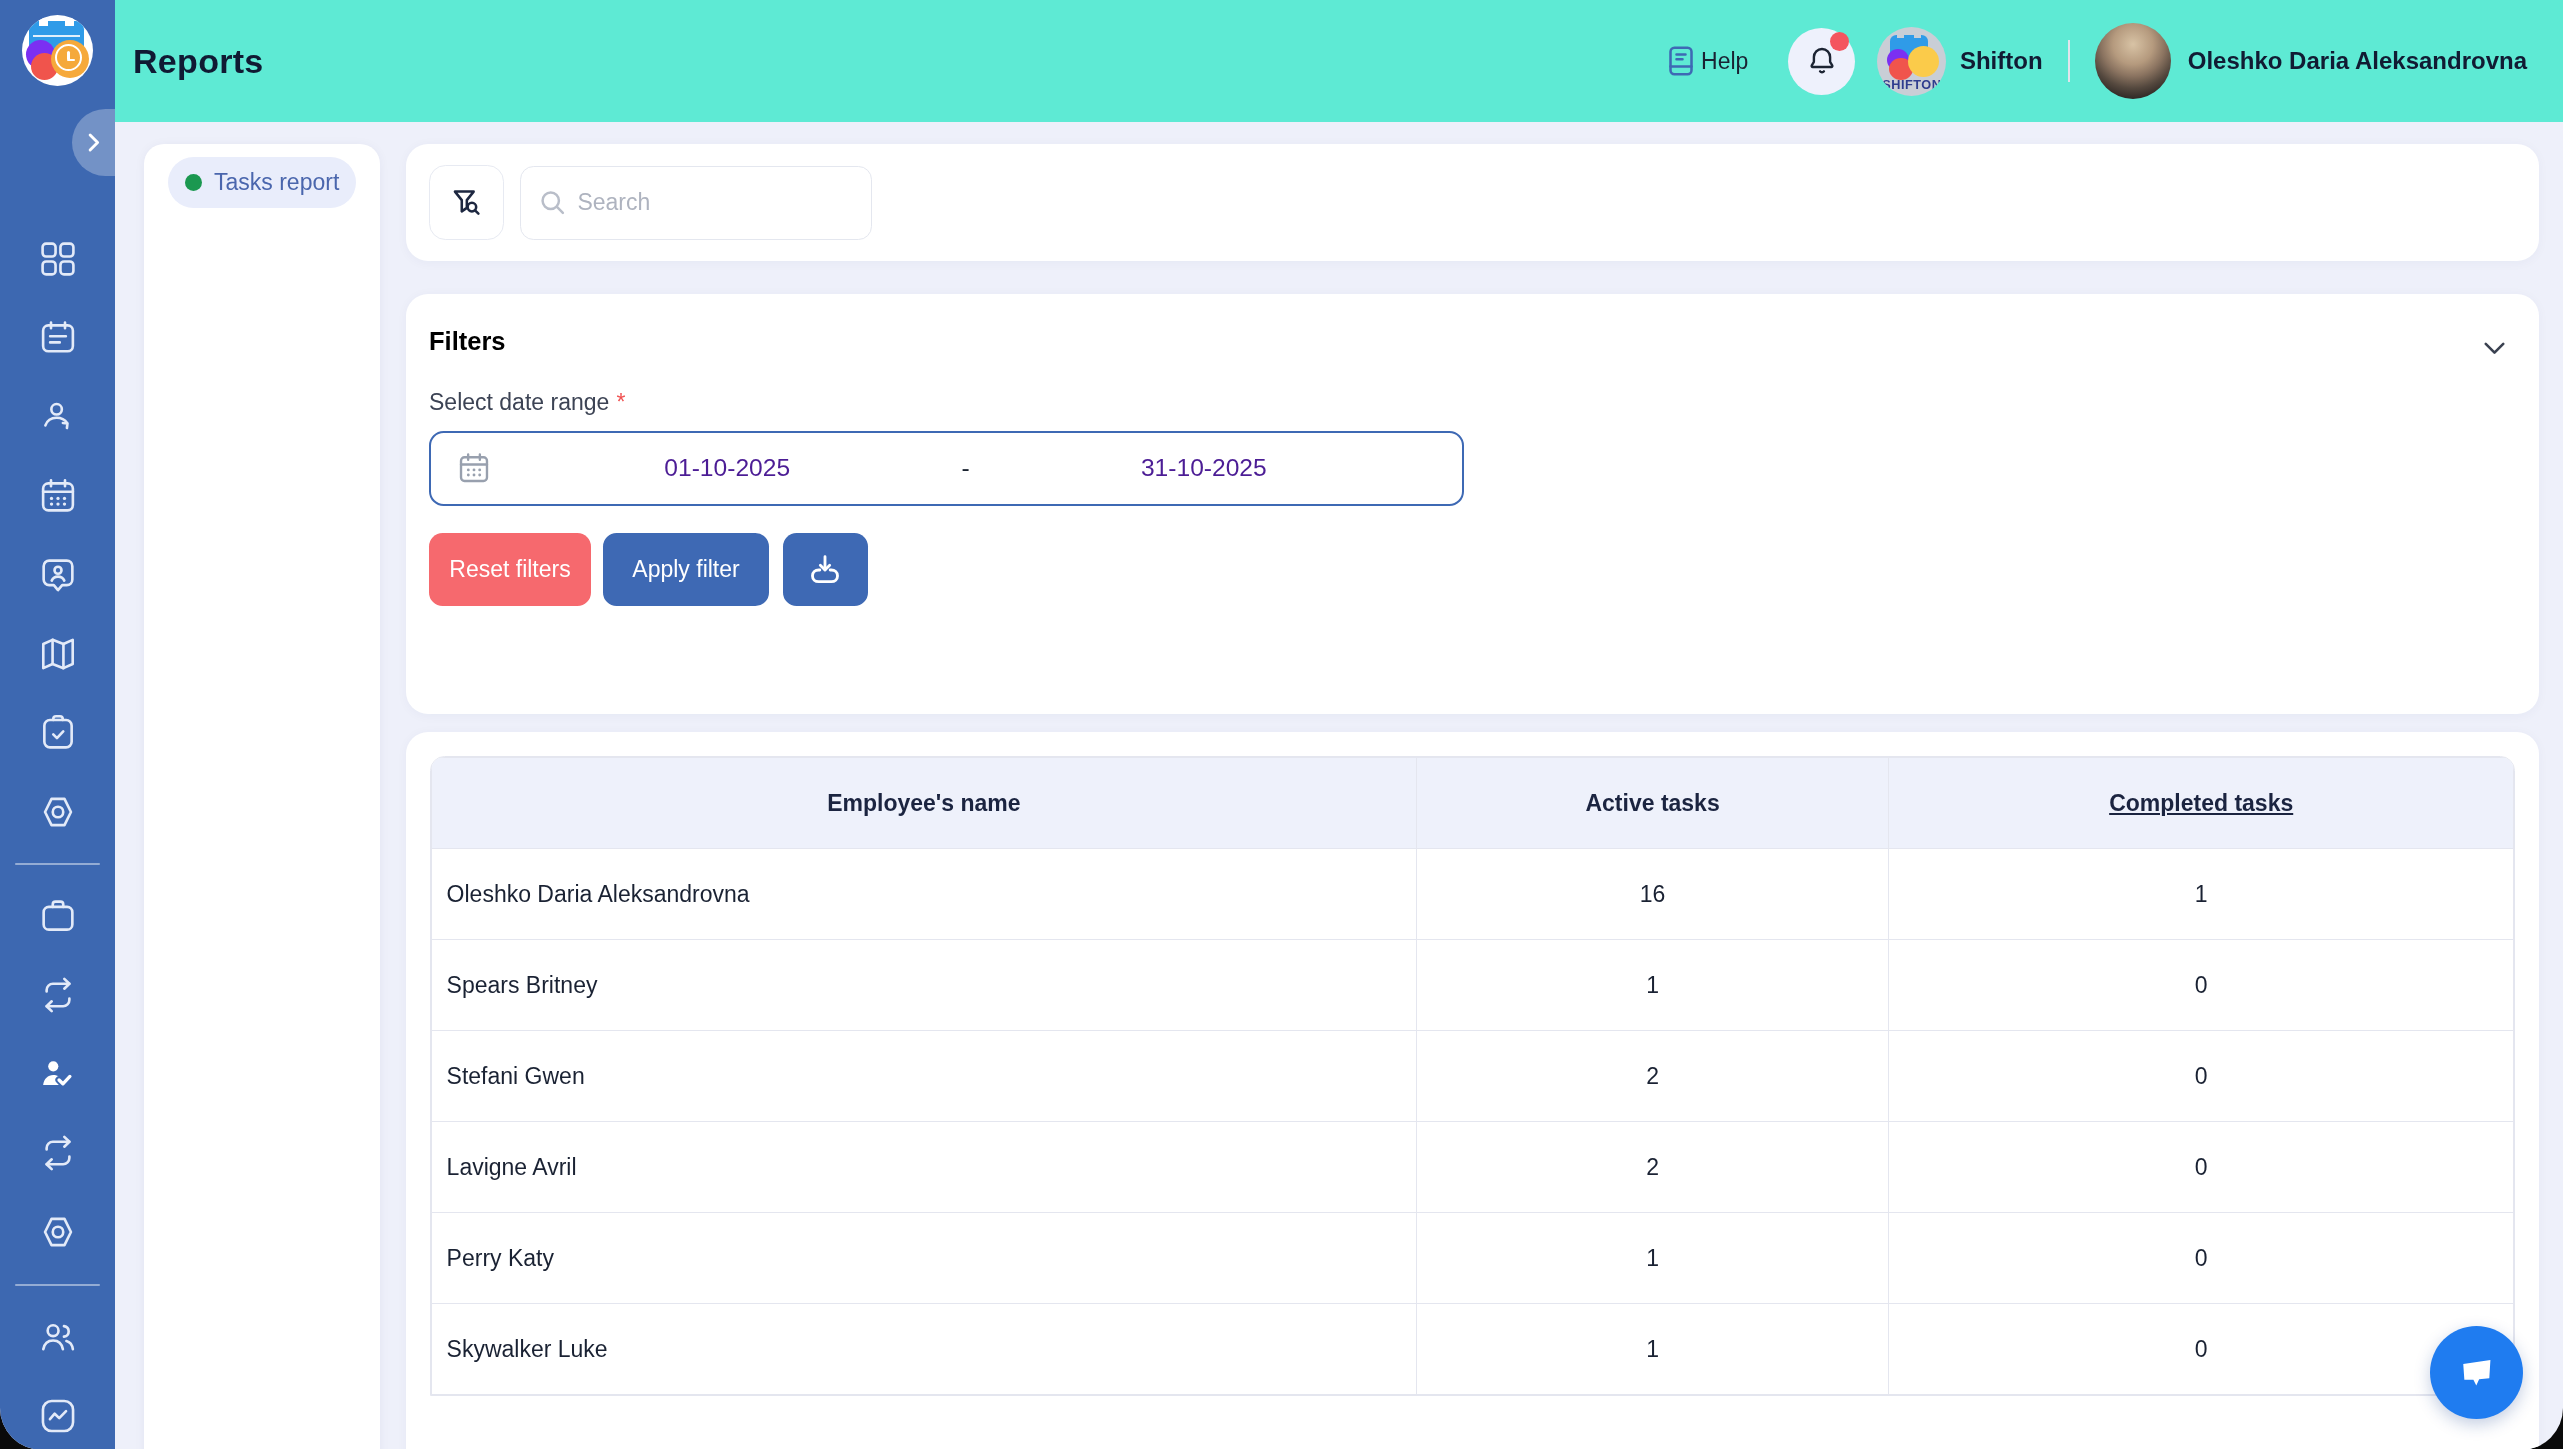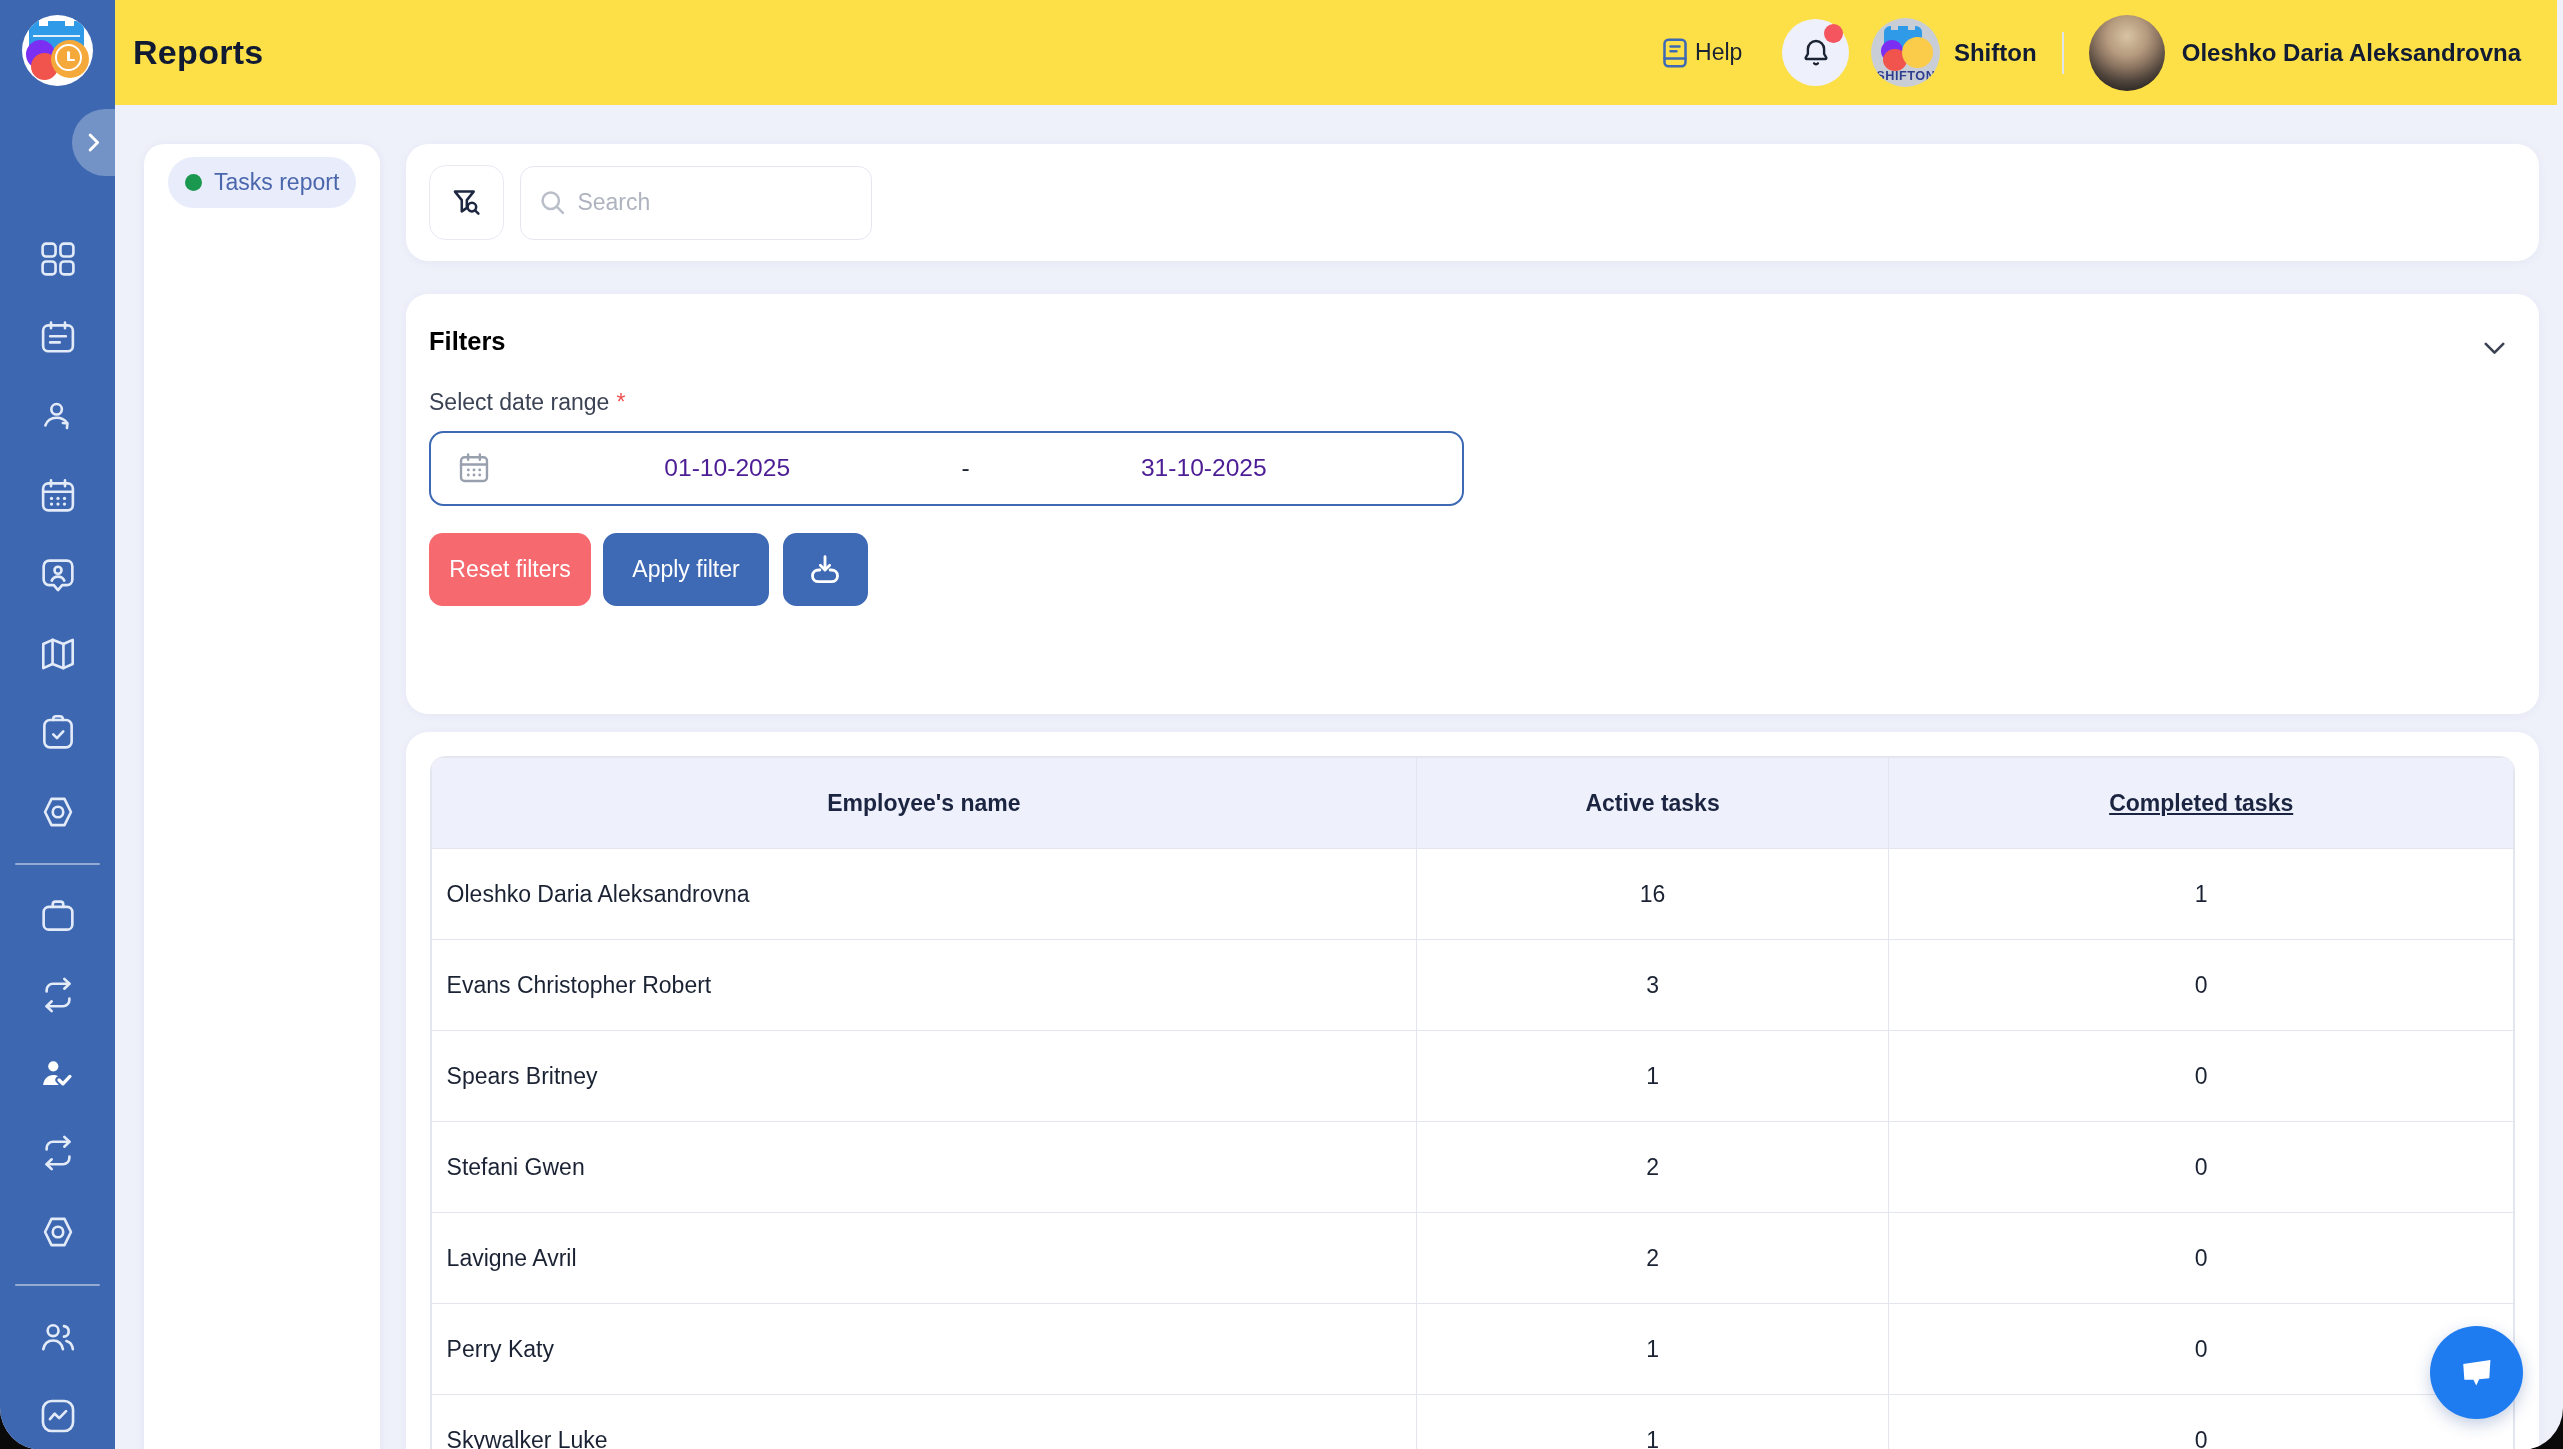--- a/index.html
+++ b/index.html
@@ -20,21 +20,21 @@
   .logo-circle .hand1 { position:absolute; left:45px; top:36px; width:2.7px; height:9px; background:#fff; border-radius:1.8px; }
   .logo-circle .hand2 { position:absolute; left:45px; top:44px; width:8.2px; height:2.7px; background:#fff; border-radius:1.8px; }
 
   .expand-pill { position:absolute; right:0; top:109px; width:43px; height:67px; background:rgba(255,255,255,.28); border-radius:36px 0 0 36px; display:flex; align-items:center; justify-content:center; cursor:pointer; }
   .side-nav { position:absolute; left:0; top:0; width:115px; padding-top:231px; display:flex; flex-direction:column; align-items:center; gap:24px; }
   .side-item { width:55px; height:55px; display:flex; align-items:center; justify-content:center; cursor:pointer; }
   .side-item svg { width:42px; height:42px; }
   .side-divider { width:85px; height:1.8px; background:rgba(255,255,255,.45); border-radius:0.9px; }
 
   
-  .header { position:absolute; left:115px; top:0; right:6px; height:105px; background:#fde047; display:flex; align-items:center; z-index:4; }
+  .header { position:absolute; left:115px; top:0; right:0; height:122px; background:#5eead4; display:flex; align-items:center; z-index:4; }
   .page-title { margin-left:18px; font-size:34px; font-weight:bold; color:#101A33; letter-spacing:0.3px; }
   .hdr-right { margin-left:auto; display:flex; align-items:center; padding-right:36px; }
   .help { display:flex; align-items:center; gap:2px; cursor:pointer; }
   .help svg { width:36px; height:36px; }
   .help span { font-size:23px; color:#1A2233; }
   .bell-wrap { position:relative; margin-left:40px; width:67px; height:67px; border-radius:50%; background:#EEF1FC; display:flex; align-items:center; justify-content:center; cursor:pointer; }
   .bell-wrap svg { width:36px; height:36px; }
   .bell-dot { position:absolute; top:4.5px; right:6.4px; width:19px; height:19px; border-radius:50%; background:#F4555F; }
   .org { display:flex; align-items:center; gap:13.6px; margin-left:22px; cursor:pointer; }
   .org-logo { position:relative; width:69px; height:69px; border-radius:50%; background:#C9CED6; overflow:hidden; }
@@ -383,25 +383,20 @@
                 <th class="col-done">Completed tasks</th>
               </tr>
             </thead>
             <tbody>
   <tr>
     <td class="c-name">Oleshko Daria Aleksandrovna</td>
     <td class="c-num">16</td>
     <td class="c-num">1</td>
   </tr>
 
-  <tr>
-    <td class="c-name">Evans Christopher Robert</td>
-    <td class="c-num">3</td>
-    <td class="c-num">0</td>
-  </tr>
 
   <tr>
     <td class="c-name">Spears Britney</td>
     <td class="c-num">1</td>
     <td class="c-num">0</td>
   </tr>
 
   <tr>
     <td class="c-name">Stefani Gwen</td>
     <td class="c-num">2</td>

